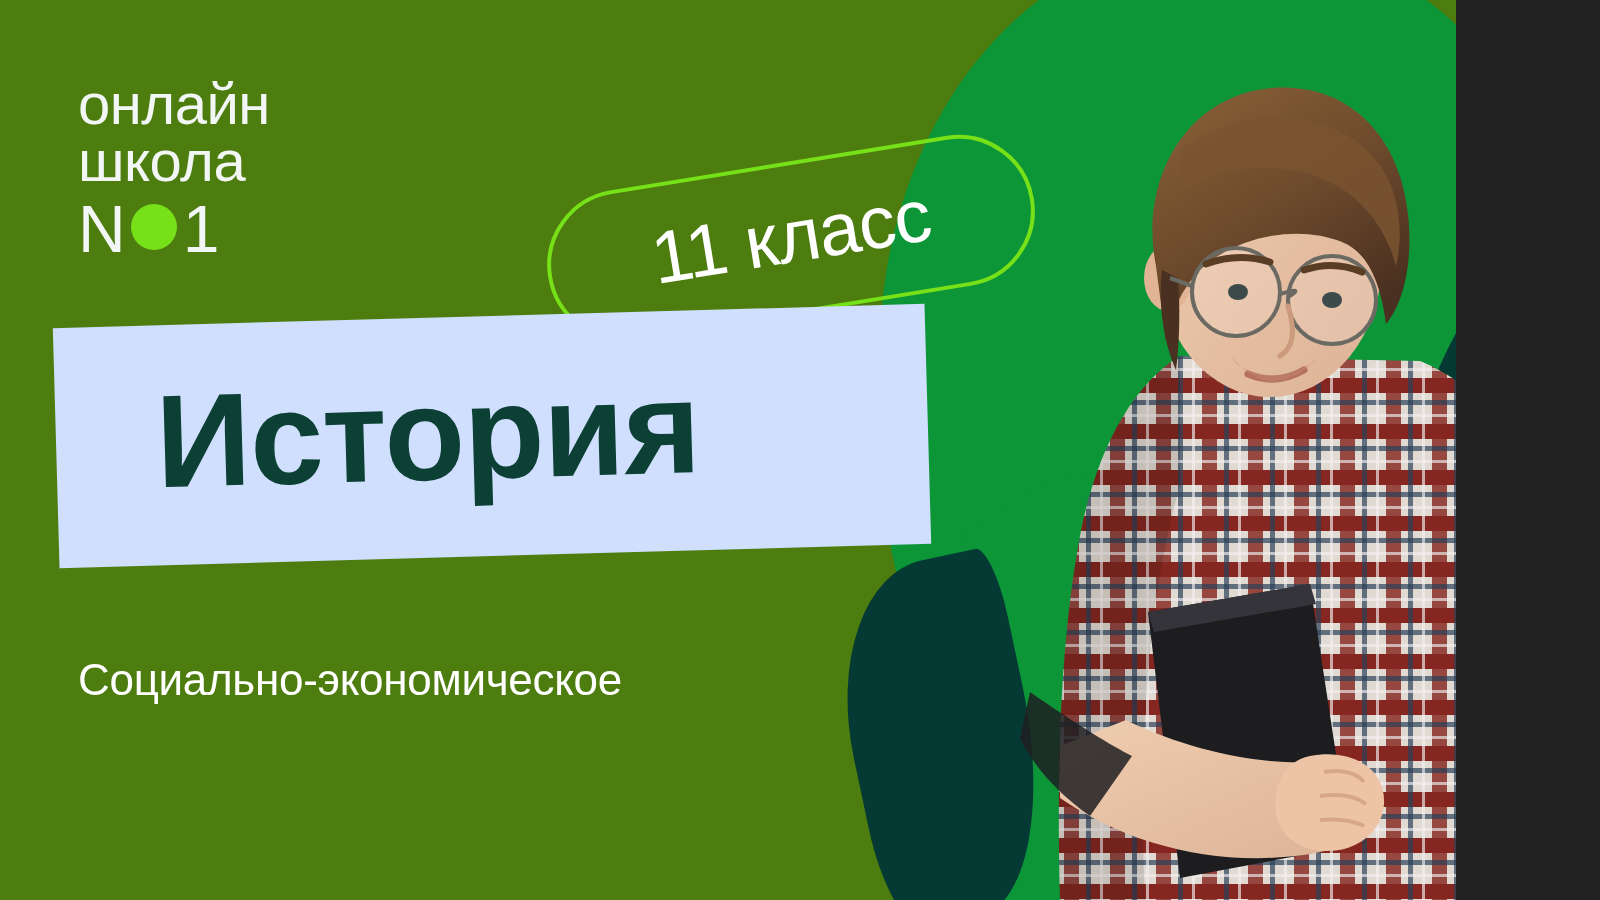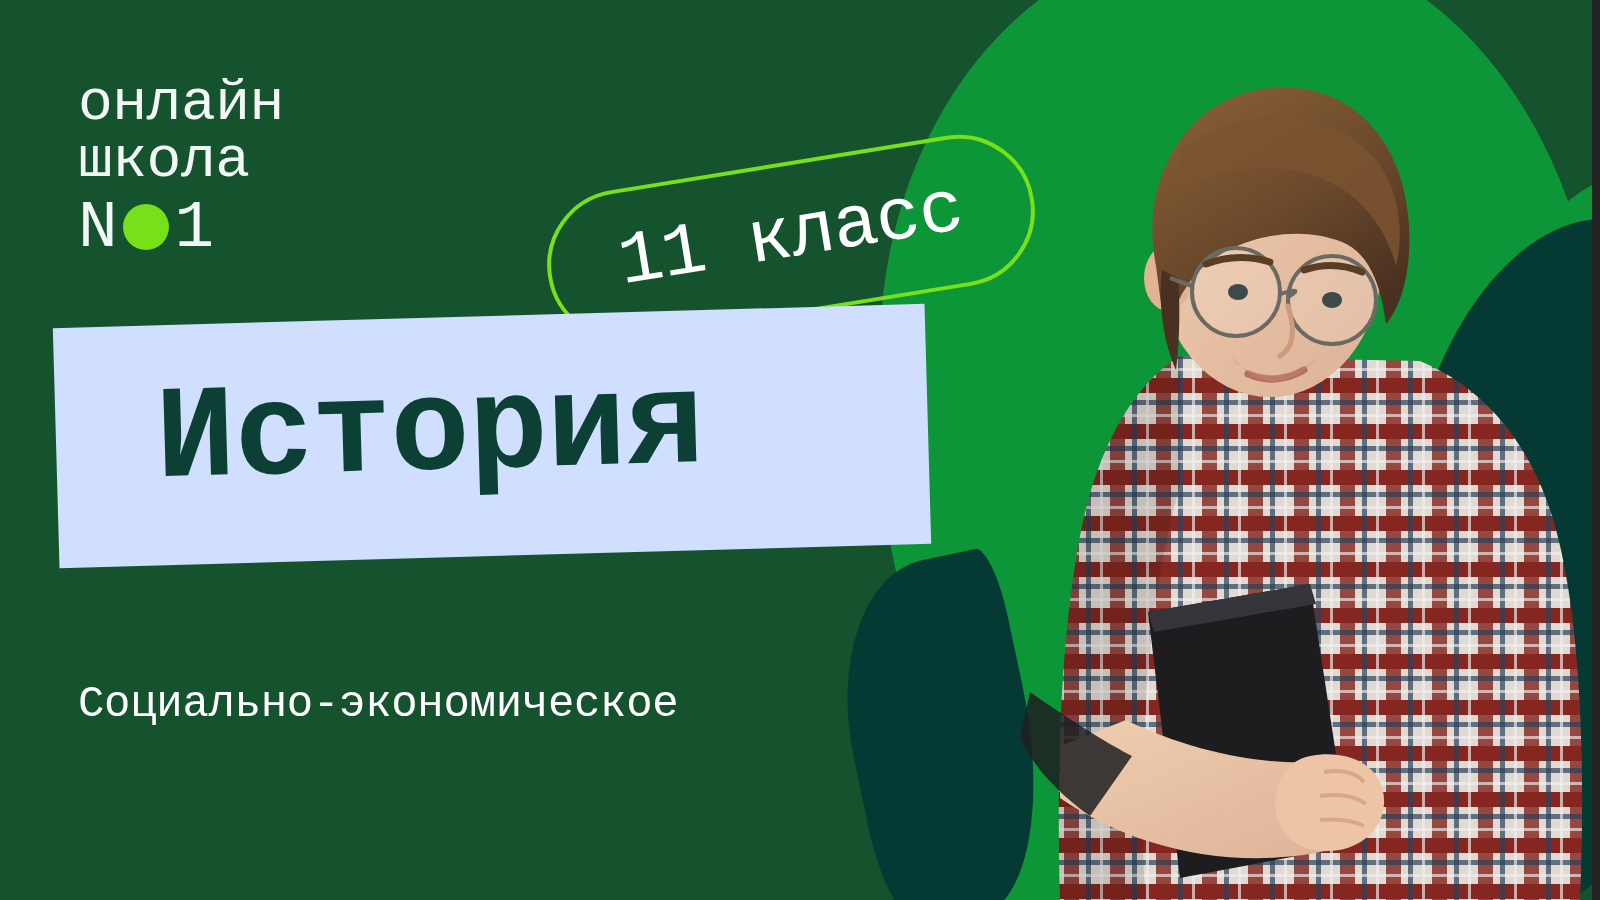--- a/index.html
+++ b/index.html
@@ -1,23 +1,23 @@
 <!DOCTYPE html>
 <html><head>
 <meta charset="utf-8">
 <title>Online School No1 — History lesson cover</title>
 <style>
   html,body{margin:0;padding:0;background:#222;}
   *{box-sizing:border-box;}
   .stage{
     position:relative;
-    width:1592px;height:900px;
+    width:1456px;height:900px;
     overflow:hidden;
-    background:#14532d;
-    font-family:Liberation Mono, monospace;
+    background:#4d7c0f;
+    font-family:Liberation Sans, sans-serif;
     -webkit-font-smoothing:antialiased;
   }
 
   
   .bg-layer{position:absolute;inset:0;overflow:hidden;}
   .blob-main{
     position:absolute;
     left:880px;top:-60px;
     width:720px;height:980px;
     background:#0d9637;
@@ -130,21 +130,21 @@
   .subtitle{
     position:absolute;
     left:78px;top:650px;
     width:880px;
     color:#ffffff;
     font-size:44px;
     font-weight:400;
     line-height:1.38;
     letter-spacing:-0.3px;
   }
-  .subtitle span{display:block;white-space:nowrap;margin-top:24px;}
+  .subtitle span{display:block;white-space:nowrap;}
 
   
   .person{
     position:absolute;
     left:880px;top:56px;
     width:720px;height:844px;
   }
   .person svg{display:block;width:100%;height:100%;}
 </style>
 </head>

